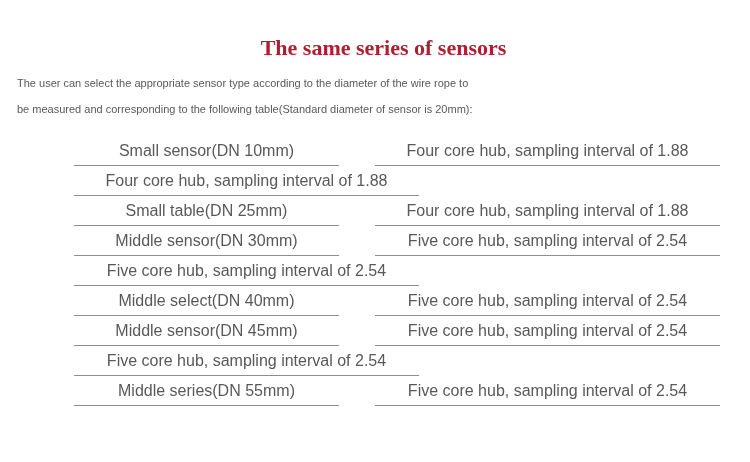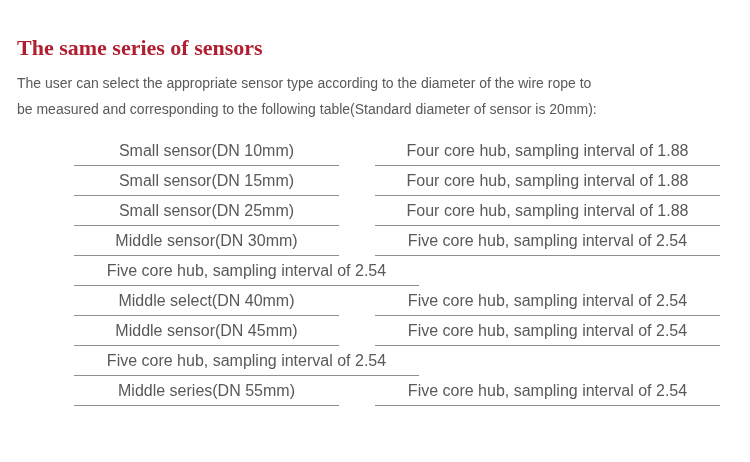--- a/index.html
+++ b/index.html
@@ -15,24 +15,25 @@
     position: relative;
   }
   .page-title {
     margin: 36px 0 0 17px;
     font-family: "Liberation Serif", "DejaVu Serif", serif;
     font-weight: 700;
     font-size: 22px;
     line-height: 24px;
     color: #b01e30;
     letter-spacing: 0px;
+    text-align: center;
   }
   .intro {
     margin: 11px 2px 0 17px;
-    font-size: 14px;
+    font-size: 11px;
     line-height: 25.5px;
     color: #595959;
     font-weight: 400;
   }
   .intro .line {
     display: block;
     white-space: nowrap;
   }
   .sensor-table {
     margin: 14px 0 0 74px;
@@ -68,26 +69,25 @@
   </p>
 
   <div class="sensor-table">
 
     <div class="trow">
       <div class="cell left">Small sensor(DN 10mm)</div>
       <div class="cell right">Four core hub, sampling interval of 1.88</div>
     </div>
 
     <div class="trow">
-      <div class="cell left">Small sensor(DN 15mm)</div>
       <div class="cell right">Four core hub, sampling interval of 1.88</div>
     </div>
 
     <div class="trow">
-      <div class="cell left">Small sensor(DN 25mm)</div>
+      <div class="cell left">Small table(DN 25mm)</div>
       <div class="cell right">Four core hub, sampling interval of 1.88</div>
     </div>
 
     <div class="trow">
       <div class="cell left">Middle sensor(DN 30mm)</div>
       <div class="cell right">Five core hub, sampling interval of 2.54</div>
     </div>
 
     <div class="trow">
       <div class="cell right">Five core hub, sampling interval of 2.54</div>

